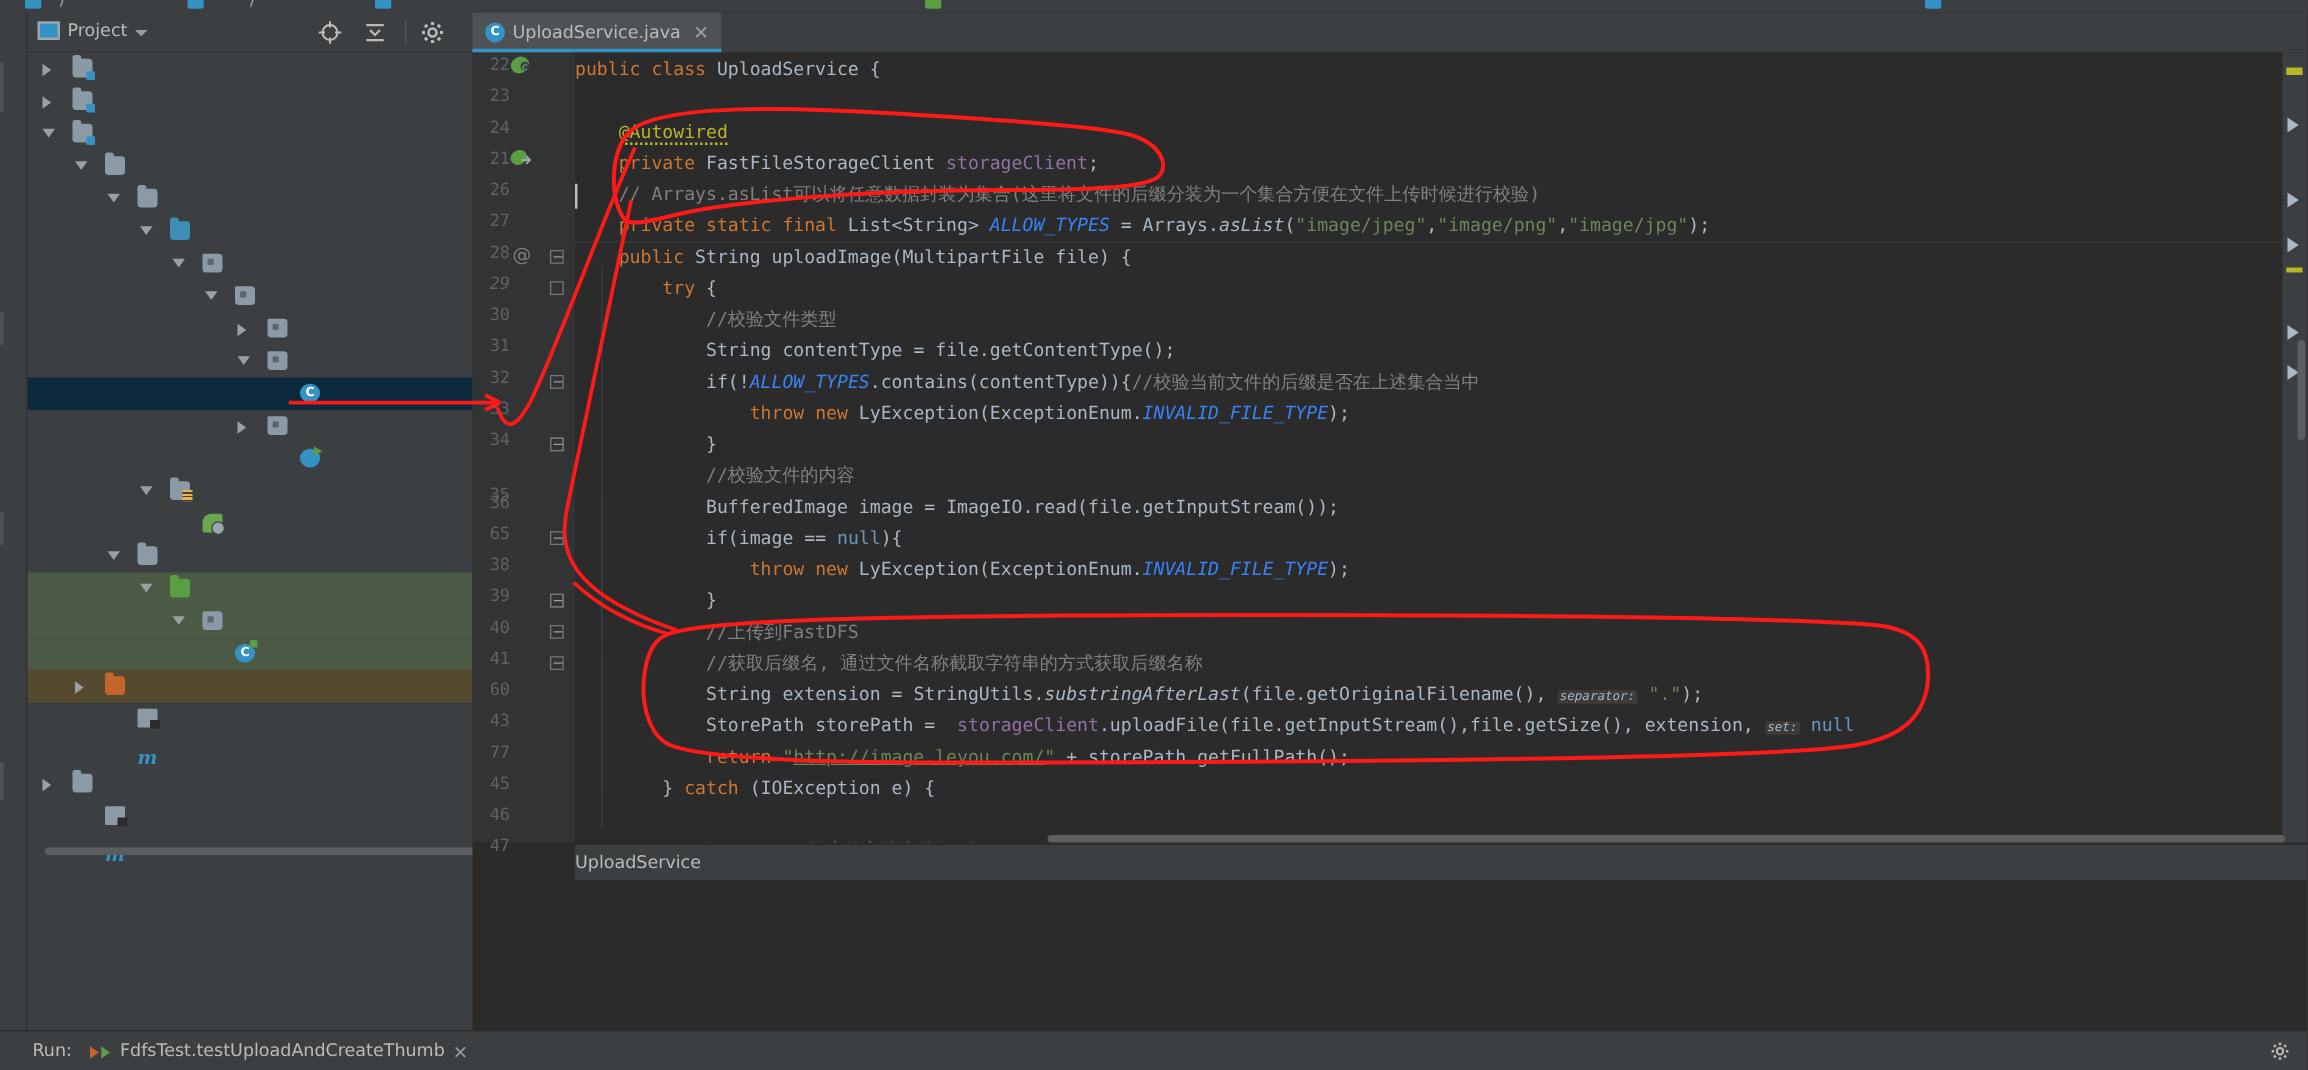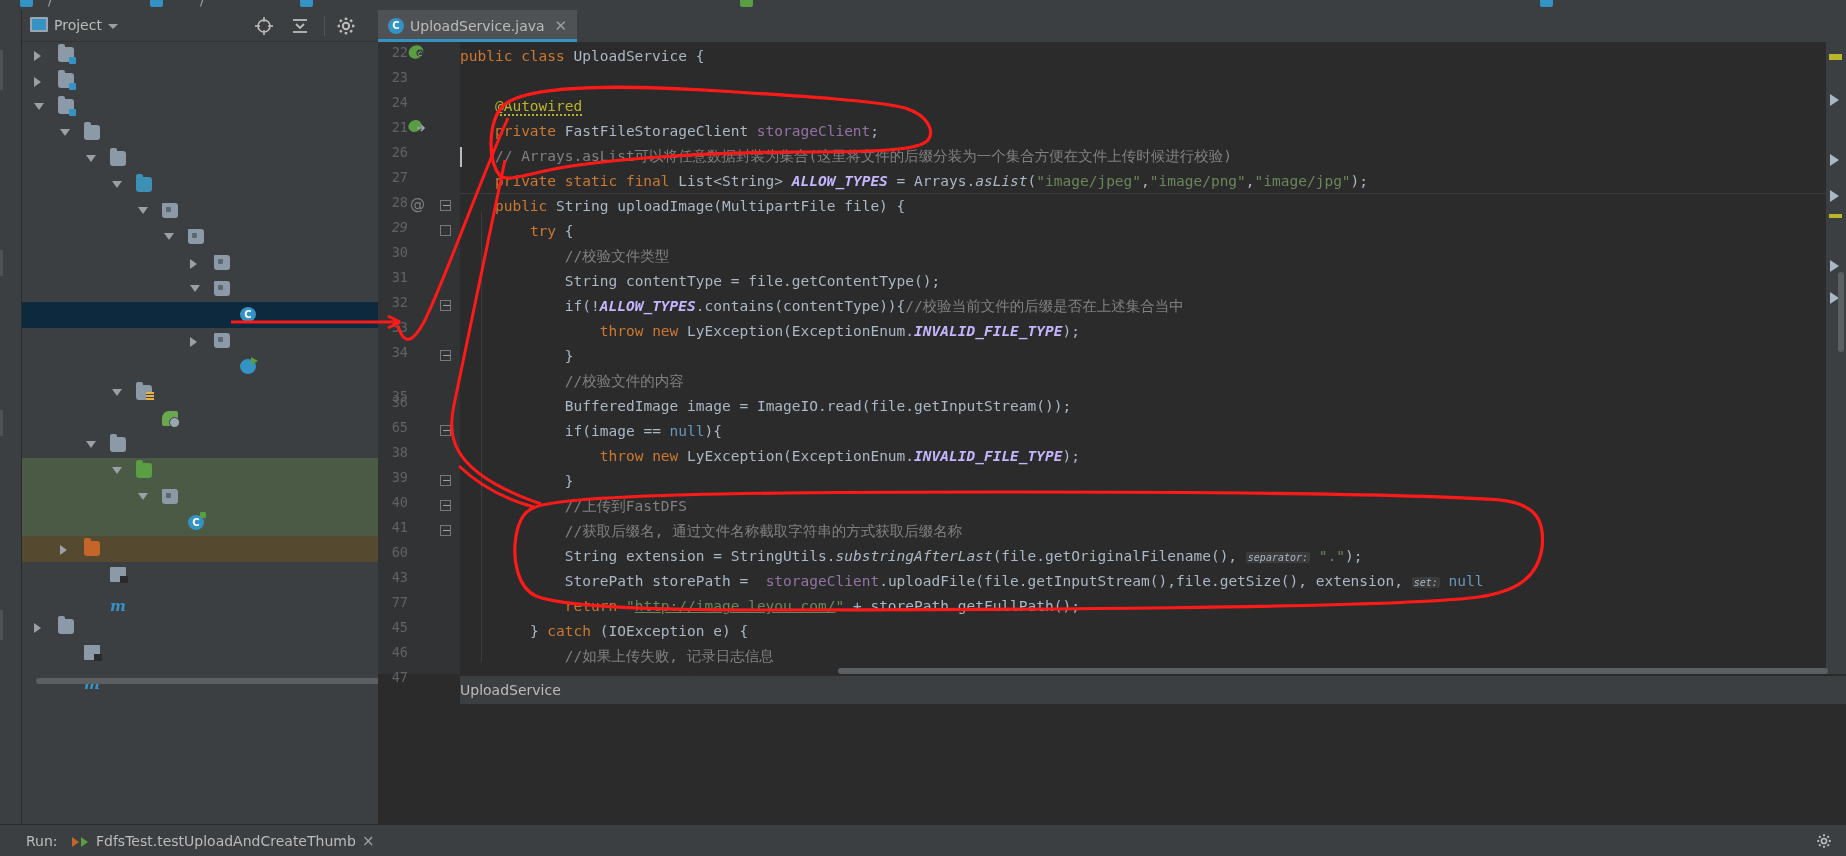--- a/index.html
+++ b/index.html
@@ -91,21 +91,21 @@
   .cl { position: absolute; left: 0; white-space: pre; height: 25px; line-height: 25px; }
   .caret { position: absolute; width: 2px; height: 20px; background: #bbbbbb; }
   .guideline { position: absolute; width: 1px; background: #3b3f41; }
   .sepline { position: absolute; height: 1px; background: #3a3d3f; }
 
   
   .k  { color: #cc7832; }
   .pl { color: #a9b7c6; }
   .st { color: #6a8759; }          
   .cm { color: #808080; }          
-  .fi { color: #c4b5fd; font-style: italic; font-weight: bold; }  
+  .fi { color: #3b82f6; font-style: italic; }  
   .fd { color: #9373a5; text-align: right; }          
   .mi { color: #a9b7c6; font-style: italic; }  
   .an { color: #bbb529; }          
   .nm { color: #6897bb; }
   .hint { color: #787878; background: #3b3b3b; border-radius: 2px; padding: 0 2px; font-size: 10px; font-style: italic; }
   .url { color: #6a8759; text-decoration: underline; }
   .squig { border-bottom: 2px dotted #bbb529; }
 
   
   .rstrip { position: absolute; left: 1448px; top: 32px; width: 20px; height: 632px; background: #3c3f41; }
@@ -393,21 +393,20 @@
         <div class="cl" style="top: 352px;"><span class="pl"> </span><span class="pl"> </span><span class="pl"> </span><span class="pl"> </span><span class="pl"> </span><span class="pl"> </span><span class="pl"> </span><span class="pl"> </span><span class="pl"> </span><span class="pl"> </span><span class="pl"> </span><span class="pl"> </span><span class="pl">BufferedImage</span><span class="pl"> </span><span class="pl">image</span><span class="pl"> </span><span class="pl">=</span><span class="pl"> </span><span class="pl">ImageIO</span><span class="pl">.</span><span class="pl">read</span><span class="pl">(</span><span class="pl">file</span><span class="pl">.</span><span class="pl">getInputStream</span><span class="pl">(</span><span class="pl">)</span><span class="pl">)</span><span class="pl">;</span></div>
         <div class="cl" style="top: 377px;"><span class="pl"> </span><span class="pl"> </span><span class="pl"> </span><span class="pl"> </span><span class="pl"> </span><span class="pl"> </span><span class="pl"> </span><span class="pl"> </span><span class="pl"> </span><span class="pl"> </span><span class="pl"> </span><span class="pl"> </span><span class="pl">if</span><span class="pl">(</span><span class="pl">image</span><span class="pl"> </span><span class="pl">=</span><span class="pl">=</span><span class="pl"> </span><span class="nm">null</span><span class="pl">)</span><span class="pl">{</span></div>
         <div class="cl" style="top: 402px;"><span class="pl"> </span><span class="pl"> </span><span class="pl"> </span><span class="pl"> </span><span class="pl"> </span><span class="pl"> </span><span class="pl"> </span><span class="pl"> </span><span class="pl"> </span><span class="pl"> </span><span class="pl"> </span><span class="pl"> </span><span class="pl"> </span><span class="pl"> </span><span class="pl"> </span><span class="pl"> </span><span class="k">throw</span><span class="pl"> </span><span class="k">new</span><span class="pl"> </span><span class="pl">LyException</span><span class="pl">(</span><span class="pl">ExceptionEnum</span><span class="pl">.</span><span class="fi">INVALID_FILE_TYPE</span><span class="pl">)</span><span class="pl">;</span></div>
         <div class="cl" style="top: 427px;"><span class="pl"> </span><span class="pl"> </span><span class="pl"> </span><span class="pl"> </span><span class="pl"> </span><span class="pl"> </span><span class="pl"> </span><span class="pl"> </span><span class="pl"> </span><span class="pl"> </span><span class="pl"> </span><span class="pl"> </span><span class="pl">}</span></div>
         <div class="cl" style="top: 452px;"><span class="pl"> </span><span class="pl"> </span><span class="pl"> </span><span class="pl"> </span><span class="pl"> </span><span class="pl"> </span><span class="pl"> </span><span class="pl"> </span><span class="pl"> </span><span class="pl"> </span><span class="pl"> </span><span class="pl"> </span><span class="cm">//上传到FastDFS</span></div>
         <div class="cl" style="top: 477px;"><span class="pl"> </span><span class="pl"> </span><span class="pl"> </span><span class="pl"> </span><span class="pl"> </span><span class="pl"> </span><span class="pl"> </span><span class="pl"> </span><span class="pl"> </span><span class="pl"> </span><span class="pl"> </span><span class="pl"> </span><span class="cm">//获取后缀名, 通过文件名称截取字符串的方式获取后缀名称</span></div>
         <div class="cl" style="top: 502px;"><span class="pl"> </span><span class="pl"> </span><span class="pl"> </span><span class="pl"> </span><span class="pl"> </span><span class="pl"> </span><span class="pl"> </span><span class="pl"> </span><span class="pl"> </span><span class="pl"> </span><span class="pl"> </span><span class="pl"> </span><span class="pl">String</span><span class="pl"> </span><span class="pl">extension</span><span class="pl"> </span><span class="pl">=</span><span class="pl"> </span><span class="pl">StringUtils</span><span class="pl">.</span><span class="mi">substringAfterLast</span><span class="pl">(</span><span class="pl">file</span><span class="pl">.</span><span class="pl">getOriginalFilename</span><span class="pl">(</span><span class="pl">)</span><span class="pl">,</span><span class="pl"> </span><span class="hint"><span class="pl">separator</span><span class="pl">:</span></span><span class="pl"> </span><span class="st">"."</span><span class="pl">)</span><span class="pl">;</span></div>
         <div class="cl" style="top: 527px;"><span class="pl"> </span><span class="pl"> </span><span class="pl"> </span><span class="pl"> </span><span class="pl"> </span><span class="pl"> </span><span class="pl"> </span><span class="pl"> </span><span class="pl"> </span><span class="pl"> </span><span class="pl"> </span><span class="pl"> </span><span class="pl">StorePath</span><span class="pl"> </span><span class="pl">storePath</span><span class="pl"> </span><span class="pl">=</span><span class="pl"> </span><span class="pl"> </span><span class="fd">storageClient</span><span class="pl">.</span><span class="pl">uploadFile</span><span class="pl">(</span><span class="pl">file</span><span class="pl">.</span><span class="pl">getInputStream</span><span class="pl">(</span><span class="pl">)</span><span class="pl">,</span><span class="pl">file</span><span class="pl">.</span><span class="pl">getSize</span><span class="pl">(</span><span class="pl">)</span><span class="pl">,</span><span class="pl"> </span><span class="pl">extension</span><span class="pl">,</span><span class="pl"> </span><span class="hint"><span class="pl">set</span><span class="pl">:</span></span><span class="pl"> </span><span class="nm">null</span></div>
         <div class="cl" style="top: 552px;"><span class="pl"> </span><span class="pl"> </span><span class="pl"> </span><span class="pl"> </span><span class="pl"> </span><span class="pl"> </span><span class="pl"> </span><span class="pl"> </span><span class="pl"> </span><span class="pl"> </span><span class="pl"> </span><span class="pl"> </span><span class="k">return</span><span class="pl"> </span><span class="st">"</span><span class="url">http://image.leyou.com/</span><span class="st">"</span><span class="pl"> </span><span class="pl">+</span><span class="pl"> </span><span class="pl">storePath</span><span class="pl">.</span><span class="pl">getFullPath</span><span class="pl">(</span><span class="pl">)</span><span class="pl">;</span></div>
         <div class="cl" style="top: 577px;"><span class="pl"> </span><span class="pl"> </span><span class="pl"> </span><span class="pl"> </span><span class="pl"> </span><span class="pl"> </span><span class="pl"> </span><span class="pl"> </span><span class="pl">}</span><span class="pl"> </span><span class="k">catch</span><span class="pl"> </span><span class="pl">(</span><span class="pl">IOException</span><span class="pl"> </span><span class="pl">e</span><span class="pl">)</span><span class="pl"> </span><span class="pl">{</span></div>
-        <div class="cl" style="top: 602px;"><span class="pl"> </span><span class="pl"> </span><span class="pl"> </span><span class="pl"> </span><span class="pl"> </span><span class="pl"> </span><span class="pl"> </span><span class="pl"> </span><span class="pl"> </span><span class="pl"> </span><span class="pl"> </span><span class="pl"> </span><span class="cm">//如果上传失败, 记录日志信息</span></div>
         <div class="cl" style="top: 627px;"><span class="pl"> </span><span class="pl"> </span><span class="pl"> </span><span class="pl"> </span><span class="pl"> </span><span class="pl"> </span><span class="pl"> </span><span class="pl"> </span><span class="pl"> </span><span class="pl"> </span><span class="pl"> </span><span class="pl"> </span><span class="pl">Log</span><span class="pl">.</span><span class="pl">error</span><span class="pl">(</span><span class="st">"上传文件失败"</span><span class="pl">,</span><span class="pl">e</span><span class="pl">)</span><span class="pl">;</span></div>
         <div class="caret" style="left: 0px; top: 105px;"></div>
         <div class="guideline" style="left: 21px; top: 170px; height: 300px;"></div>
         <div class="guideline" style="left: 21px; top: 355px; height: 240px;"></div>
         <div class="guideline" style="left: 21px; top: 480px; height: 140px;"></div>
         <div class="sepline" style="left: 0px; top: 151px; width: 1386px;"></div>
       </div>
 
     <div class="rstrip">
       <div class="rmark" style="top:12px; background:#bbb529;"></div>

